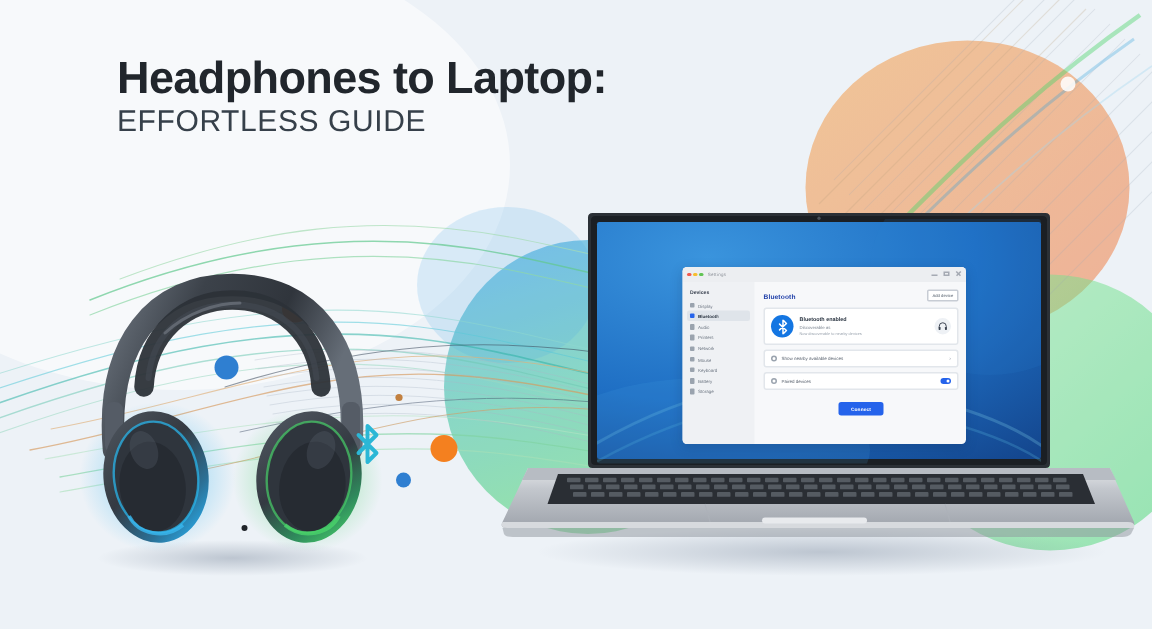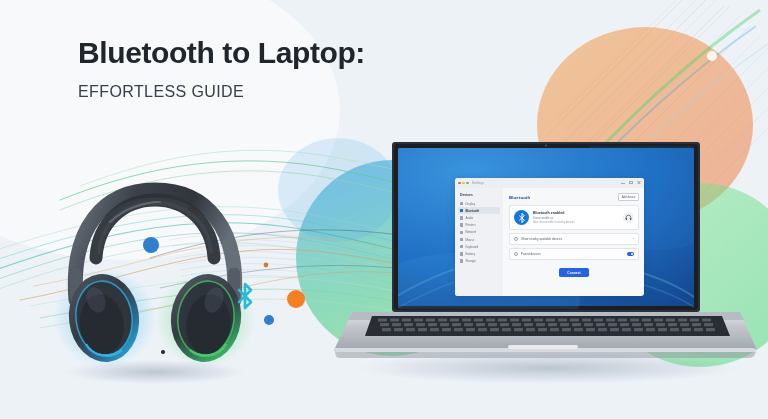--- a/index.html
+++ b/index.html
@@ -15,21 +15,21 @@
   .bg-svg { position:absolute; inset:0; width:768px; height:419px; }
 
   
   .hero { position:absolute; left:78px; top:36px; width:380px; z-index:40; }
   .hero h1 {
     font-size:30px; line-height:1.12; font-weight:bold; color:#21262c;
     letter-spacing:-0.4px;
   }
   .hero h1 .l2 { display:block; }
   .hero .sub {
-    margin-top:13px; font-size:16px; letter-spacing:0.4px;
+    font-size:20px; letter-spacing:0.4px;
     color:#36404a; font-weight:400;
   }
 
   
   .win { position:absolute; left:455px; top:178px; width:189px; height:118px; z-index:28;
          background:#f7f8fa; border-radius:3px; overflow:hidden;
          box-shadow:0 2px 8px rgba(20,40,80,.22); }
   .win-bar { height:10px; background:#eceef1; display:flex; align-items:center; padding:0 3px; position:relative; }
   .dots { display:flex; gap:1.5px; }
   .dot { width:2.6px; height:2.6px; border-radius:50%; }
@@ -404,21 +404,21 @@
       <circle cx="163" cy="352" r="2" fill="#20242a"></circle>
     </g>
 
     <g transform="translate(236,282)">
       <path d="M3 8 L15 20 L9 26 L9 2 L15 8 L3 20" fill="none" stroke="#2bb7d6" stroke-width="2.6" stroke-linecap="round" stroke-linejoin="round"></path>
     </g>
   </svg>
 
   <div class="hero">
     <h1>
-      <span class="l2">Bluetooth to Laptop:</span>
+      <span class="l2">Headphones to Laptop:</span>
     </h1>
     <div class="sub">EFFORTLESS GUIDE</div>
   </div>
 
   <div class="win">
 
     <div class="win-bar">
       <div class="dots">
         <span class="dot r"></span>
         <span class="dot y"></span>

